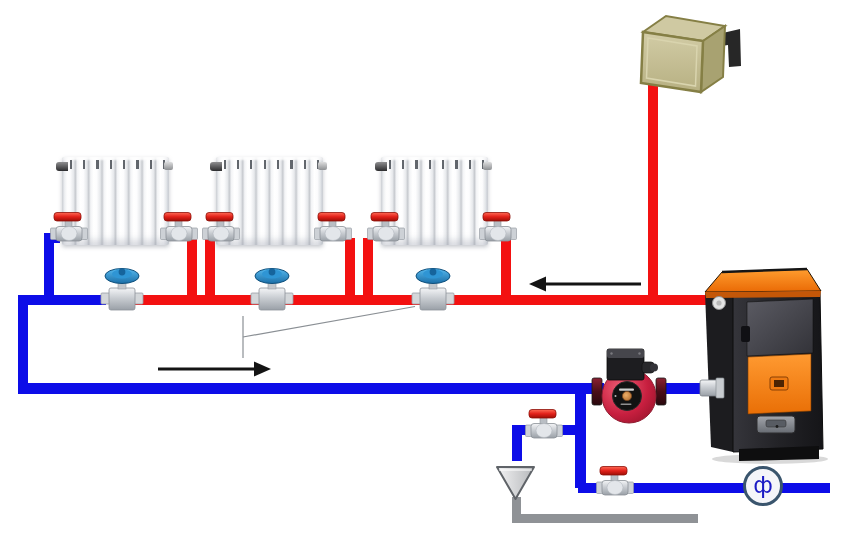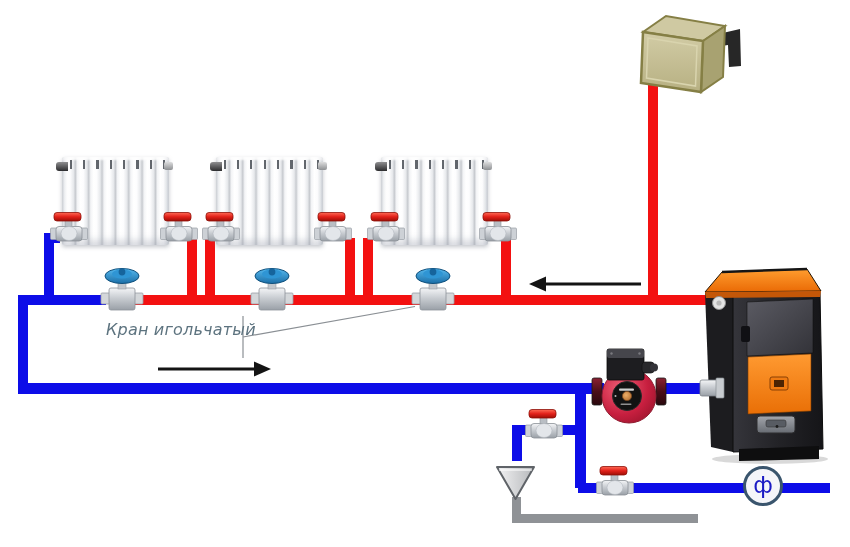--- a/index.html
+++ b/index.html
@@ -250,19 +250,18 @@
       <line x1="158" y1="369" x2="256" y2="369" stroke="var(--arrow-black)" stroke-width="3"></line>
       <polygon points="271,369 254,361.5 254,376.5" fill="var(--arrow-black)"></polygon>
     </g>
 
     <g>
       <line x1="243" y1="316" x2="243" y2="358" stroke="#8a8f94" stroke-width="1.2"></line>
       <line x1="243" y1="337" x2="415" y2="306.5" stroke="#8a8f94" stroke-width="1.2"></line>
     </g>
   </svg>
 
-  <div class="needle-label">Кран игольчатый</div>
 
   <div class="filter-circle">
     <span>ф</span>
   </div>
 
 </div>
 
 </body></html>

